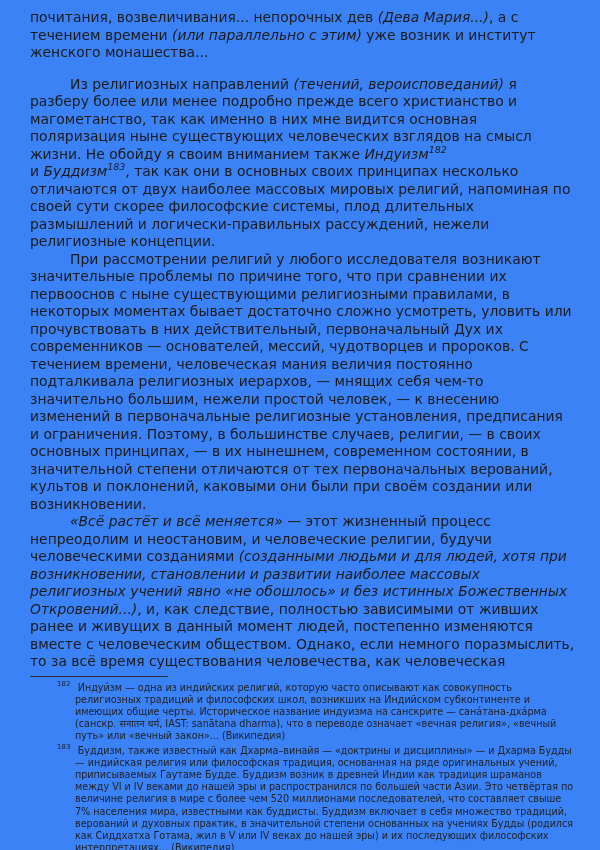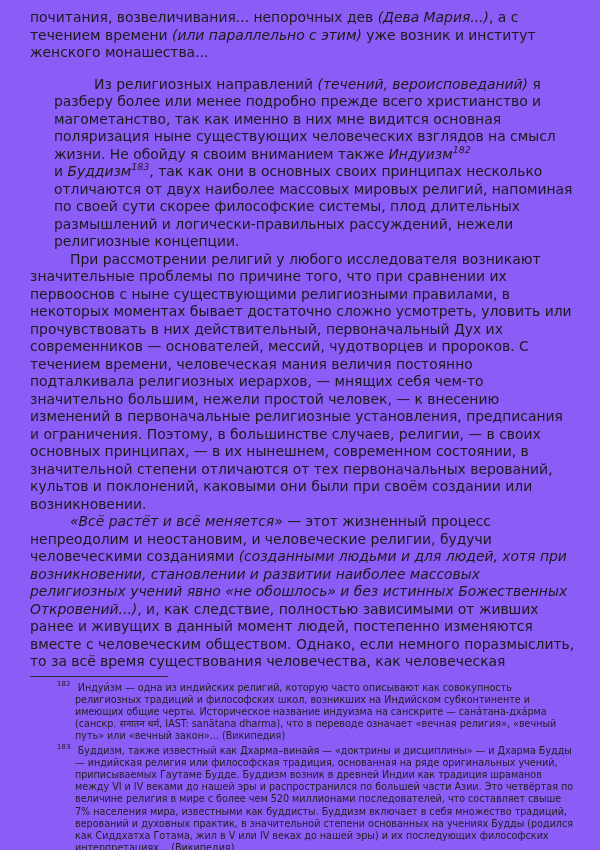--- a/index.html
+++ b/index.html
@@ -1,35 +1,35 @@
 <!DOCTYPE html>
 <html><head>
 <meta charset="utf-8">
 <style>
   html,body{margin:0;padding:0;background:#ffffff;}
   .page{
     position:relative;
     width:600px;height:850px;
     box-sizing:border-box;
-    background:#8b5cf6;
+    background:#3b82f6;
     padding:9px 25px 6px 30px;
     font-family:"DejaVu Sans",sans-serif;
     color:#1b1b1b;
     overflow:hidden;
   }
   .body-text{width:545px;}
   .para{
     margin:0;
     font-size:13.9px;
     line-height:17.5px;
     text-align:left;
     word-spacing:0;
   }
   .para.indent{text-indent:40px;}
-  .para.sp{margin-top:14px;margin-left:24px;}
+  .para.sp{margin-top:14px;}
   .i{font-style:italic;}
   .b{font-weight:normal;}
   sup{font-size:68%;line-height:0;vertical-align:super;}
   sup.i{font-style:italic;}
   .fn-sep{
     width:138px;height:0;
     border-top:1px solid #2e2e2e;
     margin:5px 0 5px 0;
   }
   .footnotes{

